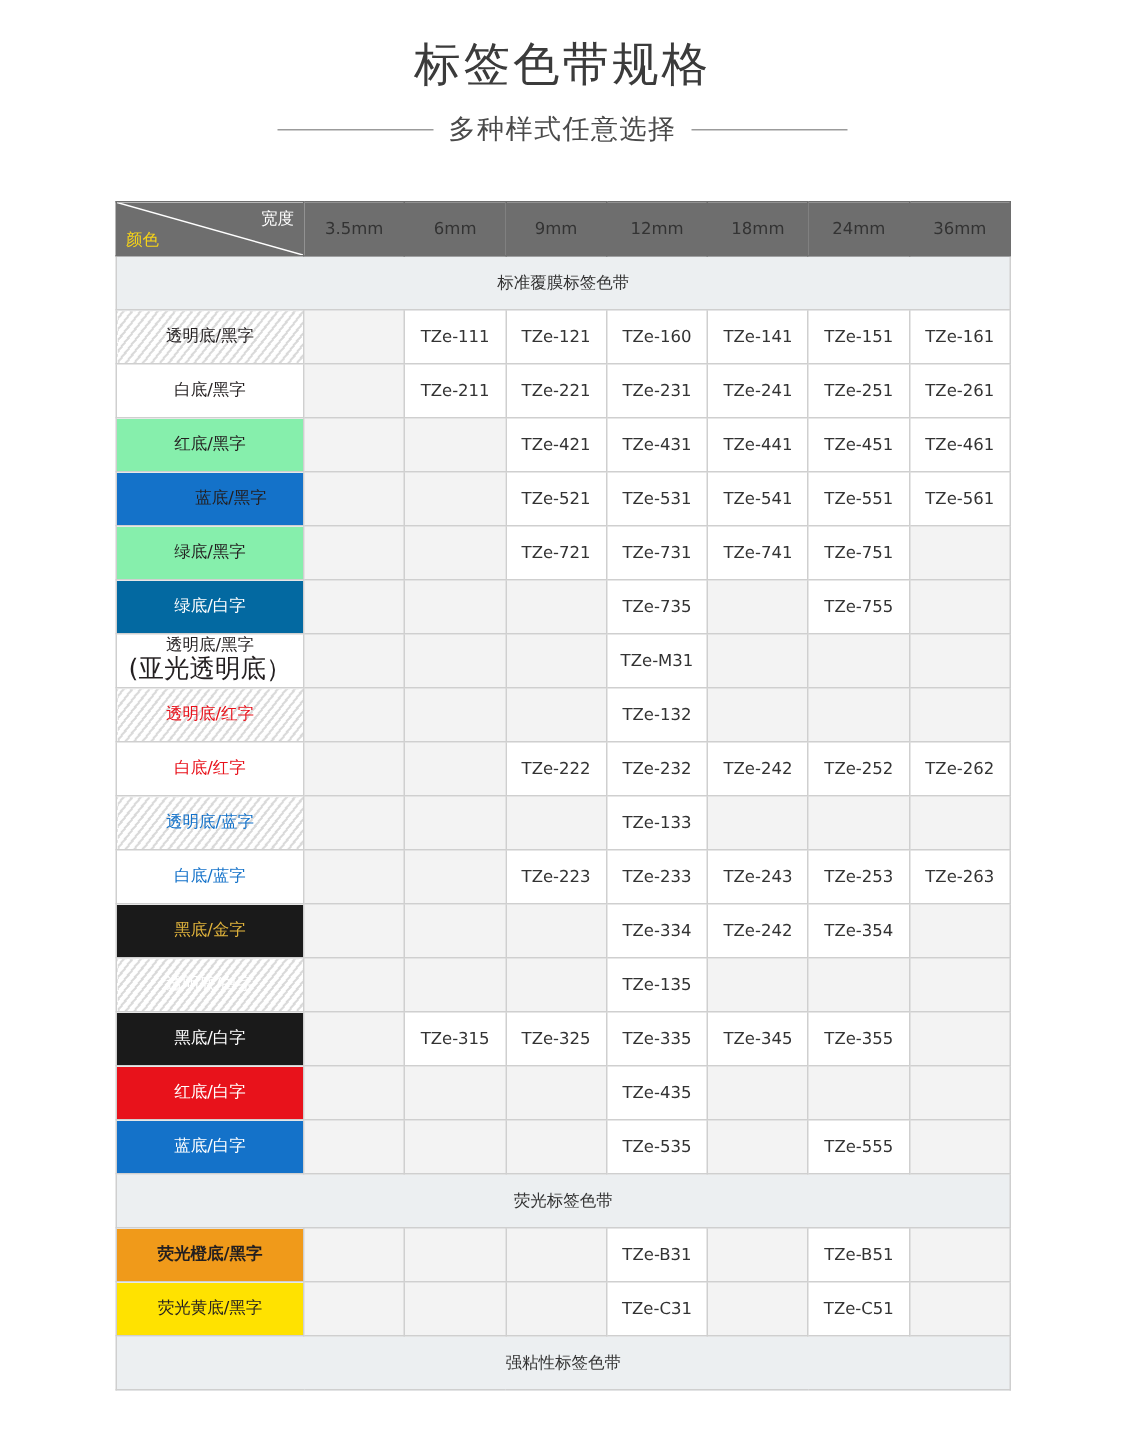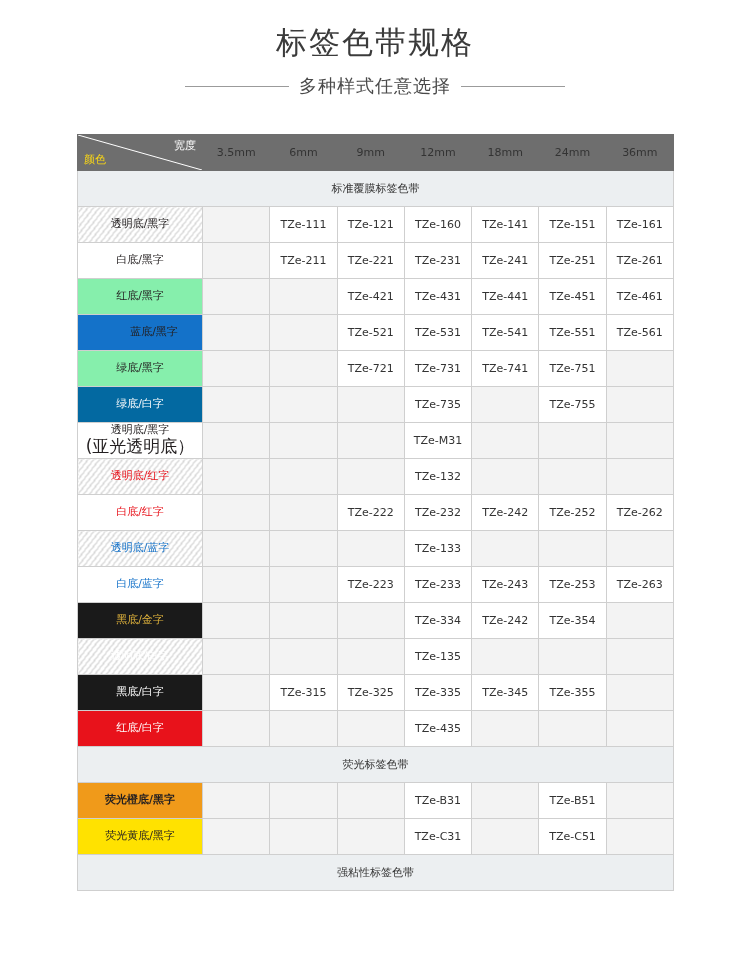--- a/index.html
+++ b/index.html
@@ -362,20 +362,32 @@
               <span class="txt" style="color: rgb(255, 255, 255);">红底/白字</span>
             </td>
             <td class="data-cell empty"></td>
             <td class="data-cell empty"></td>
             <td class="data-cell empty"></td>
             <td class="data-cell">TZe-435</td>
             <td class="data-cell empty"></td>
             <td class="data-cell empty"></td>
             <td class="data-cell empty"></td>
           </tr>
+          <tr>
+            <td class="label-cell" style="background: rgb(20, 114, 201);">
+              <span class="txt" style="color: rgb(255, 255, 255);">蓝底/白字</span>
+            </td>
+            <td class="data-cell empty"></td>
+            <td class="data-cell empty"></td>
+            <td class="data-cell empty"></td>
+            <td class="data-cell">TZe-535</td>
+            <td class="data-cell empty"></td>
+            <td class="data-cell">TZe-555</td>
+            <td class="data-cell empty"></td>
+          </tr>
           <tr class="section-row">
             <td colspan="8">荧光标签色带</td>
           </tr>
           <tr>
             <td class="label-cell" style="background: rgb(240, 154, 26);">
               <span class="txt" style="color: rgb(35, 31, 32); font-weight: bold;">荧光橙底/黑字</span>
             </td>
             <td class="data-cell empty"></td>
             <td class="data-cell empty"></td>
             <td class="data-cell empty"></td>

